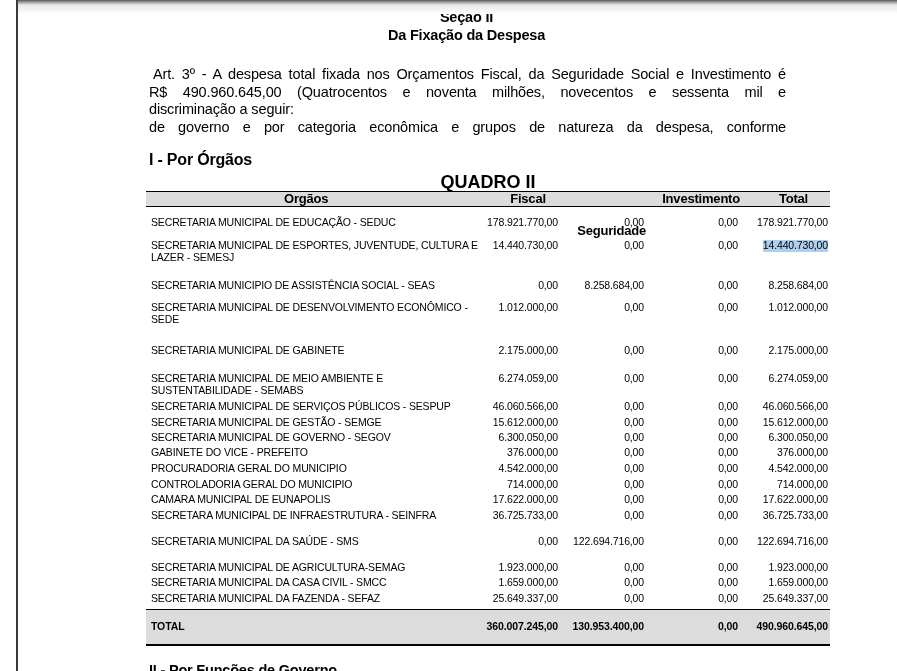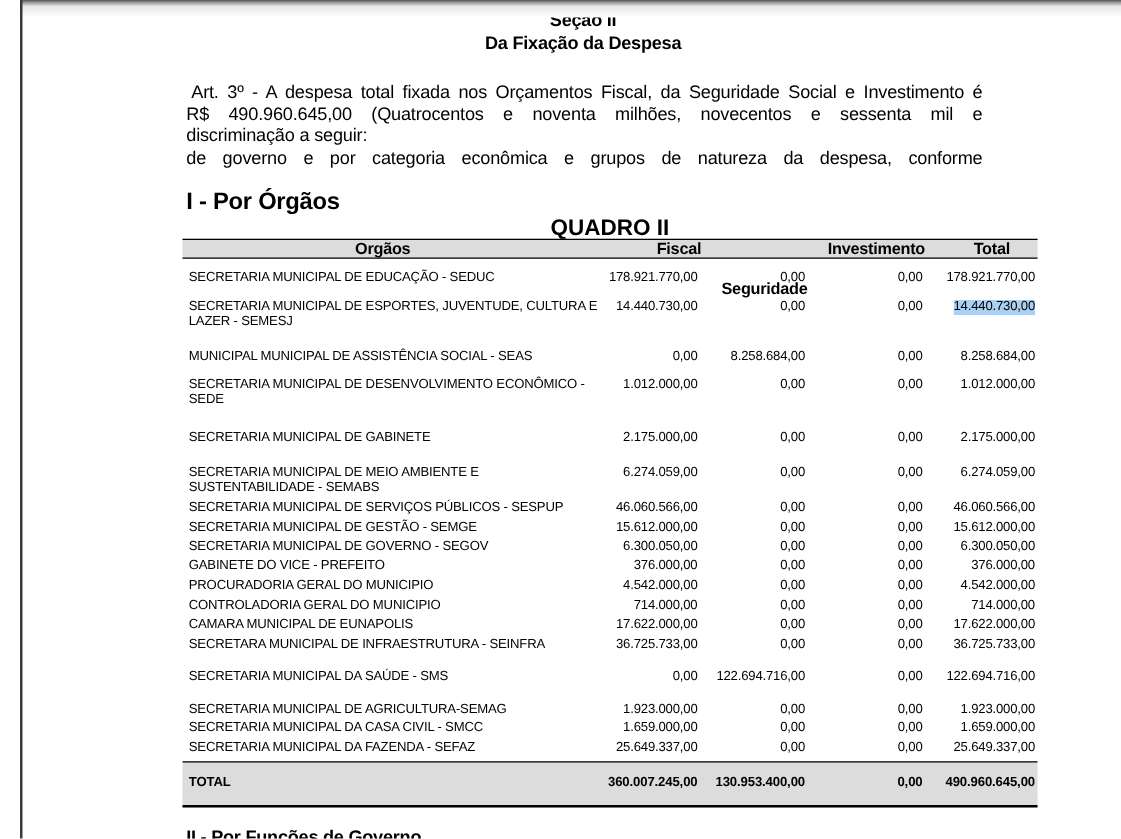--- a/index.html
+++ b/index.html
@@ -67,21 +67,21 @@
       text-align-last: justify;
       white-space: nowrap;
     }
     .para .line.last {
       text-align-last: left;
     }
     .para .line.first { padding-left: 4px; }
     .subsection {
       position: absolute;
       left: 131px; top: 151px;
-      font-size: 19px;
+      font-size: 16px;
       font-weight: bold;
       letter-spacing: -0.2px;
     }
     .quadro-title {
       position: absolute;
       left: 128px; width: 684px;
       top: 172px;
       text-align: center;
       font-size: 18px;
       font-weight: bold;
@@ -101,21 +101,21 @@
       font-size: 13px;
       letter-spacing: -0.2px;
     }
     .thead span {
       position: absolute;
       top: -1px;
       line-height: 15px;
       white-space: nowrap;
     }
     .th-orgaos { left: 138px; }
-    .th-fiscal { left: 349px; width: 66px; text-align: right; }
+    .th-fiscal { left: 349px; width: 66px; text-align: center; }
     .th-seg { left: 424px; width: 76px; text-align: right; margin-top: 32px; }
     .th-inv { left: 512px; width: 82px; text-align: right; }
     .th-total { left: 622px; width: 40px; text-align: right; }
 
     .row {
       position: absolute;
       left: 0;
       width: 684px;
       font-size: 10.5px;
       letter-spacing: -0.15px;
@@ -201,21 +201,21 @@
             <span class="c tot">178.921.770,00</span>
           </div>
           <div class="row" style="top: 49px;">
             <span class="c name">SECRETARIA MUNICIPAL DE ESPORTES, JUVENTUDE, CULTURA E LAZER - SEMESJ</span>
             <span class="c fiscal">14.440.730,00</span>
             <span class="c seg">0,00</span>
             <span class="c inv">0,00</span>
             <span class="c tot hl">14.440.730,00</span>
           </div>
           <div class="row" style="top: 89px;">
-            <span class="c name">MUNICIPAL MUNICIPAL DE ASSISTÊNCIA SOCIAL - SEAS</span>
+            <span class="c name">SECRETARIA MUNICIPIO DE ASSISTÊNCIA SOCIAL - SEAS</span>
             <span class="c fiscal">0,00</span>
             <span class="c seg">8.258.684,00</span>
             <span class="c inv">0,00</span>
             <span class="c tot">8.258.684,00</span>
           </div>
           <div class="row" style="top: 111px;">
             <span class="c name">SECRETARIA MUNICIPAL DE DESENVOLVIMENTO ECONÔMICO - SEDE</span>
             <span class="c fiscal">1.012.000,00</span>
             <span class="c seg">0,00</span>
             <span class="c inv">0,00</span>

